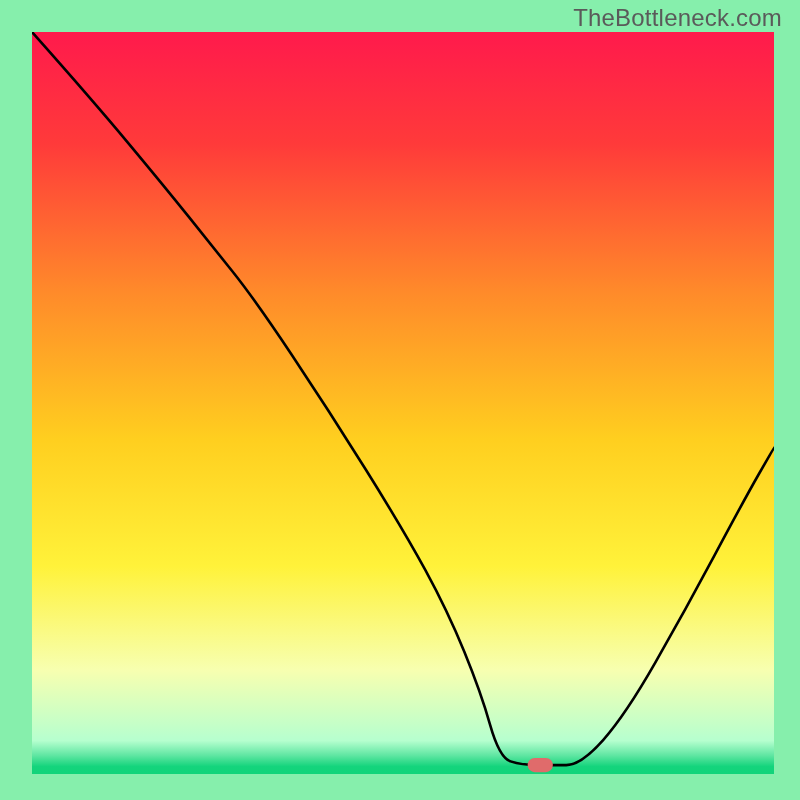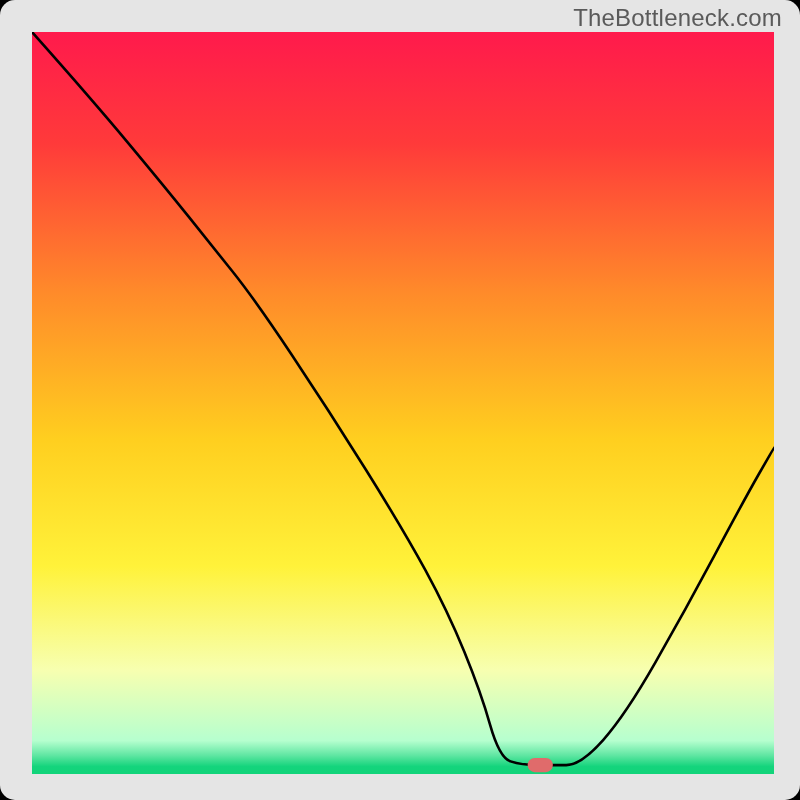--- a/index.html
+++ b/index.html
@@ -7,22 +7,21 @@
     padding: 0;
     width: 800px;
     height: 800px;
     background: #000;
     overflow: hidden;
   }
   .container {
     position: relative;
     width: 800px;
     height: 800px;
-    background: #e5e5e5;
-    border-radius: 15px;
+    background: #86efac;
   }
   .watermark {
     position: absolute;
     top: 4px;
     right: 18px;
     color: #5a5a5a;
     font-family: Arial, Helvetica, sans-serif;
     font-size: 24px;
     z-index: 10;
     letter-spacing: 0.2px;

